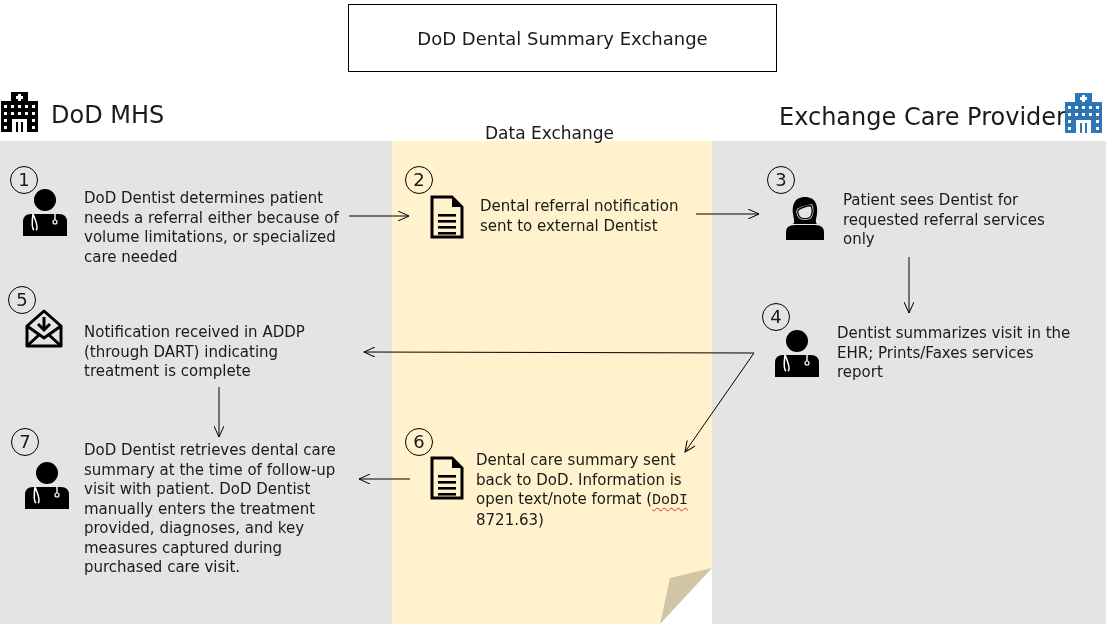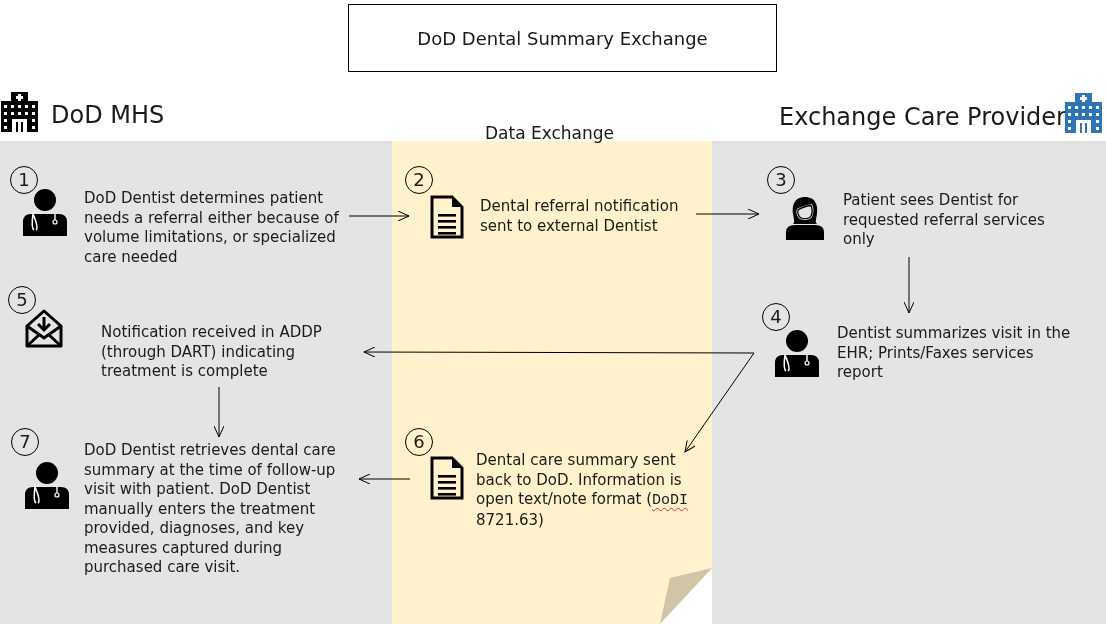--- a/index.html
+++ b/index.html
@@ -173,21 +173,21 @@
 <div class="step-text" style="left:837px;top:324px;width:240px">Dentist summarizes visit in the EHR; Prints/Faxes services report</div>
 
 <div class="step-num" style="left:8px;top:286px">5</div>
 <svg class="icon" style="left:25px;top:308px" width="38" height="40" viewBox="0 0 38 40">
   <path d="M2,18 L19,3 L36,18 L36,38 L2,38 Z" fill="none" stroke="#000" stroke-width="3" stroke-linejoin="round"></path>
   <path d="M2,38 L15,26 M36,38 L23,26" stroke="#000" stroke-width="3"></path>
   <path d="M2,18 L19,30 L36,18" fill="none" stroke="#000" stroke-width="3"></path>
   <path d="M19,9 L19,21" stroke="#000" stroke-width="3"></path>
   <path d="M13,16 L19,22 L25,16" fill="none" stroke="#000" stroke-width="3"></path>
 </svg>
-<div class="step-text" style="left:101px;top:323px;width:250px">Notification received in ADDP (through DART) indicating treatment is complete</div>
+<div class="step-text" style="left:84px;top:323px;width:250px">Notification received in ADDP (through DART) indicating treatment is complete</div>
 
 <div class="step-num" style="left:405px;top:428px">6</div>
 <svg class="icon" style="left:430px;top:456px" width="34" height="44" viewBox="0 0 34 44">
   <path d="M2,2 L22,2 L32,12 L32,42 L2,42 Z" fill="none" stroke="#000" stroke-width="3"></path>
   <path d="M22,2 L22,12 L32,12 Z" fill="#000"></path>
   <rect x="8" y="19" width="18" height="2.6" fill="#000"></rect>
   <rect x="8" y="25" width="18" height="2.6" fill="#000"></rect>
   <rect x="8" y="31" width="18" height="2.6" fill="#000"></rect>
   <rect x="8" y="37" width="18" height="2.6" fill="#000"></rect>
 </svg>

